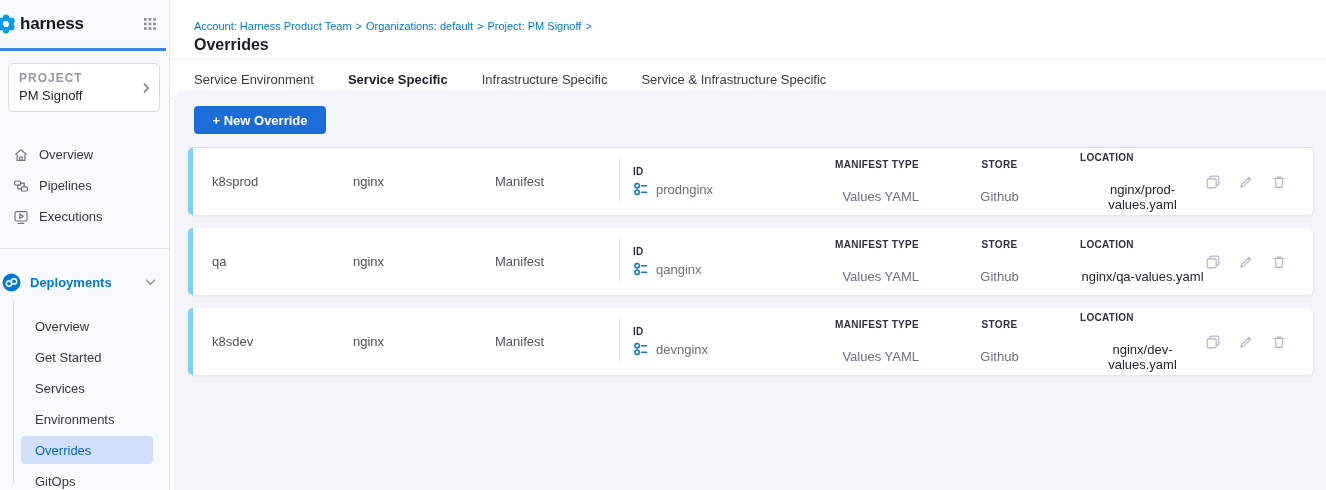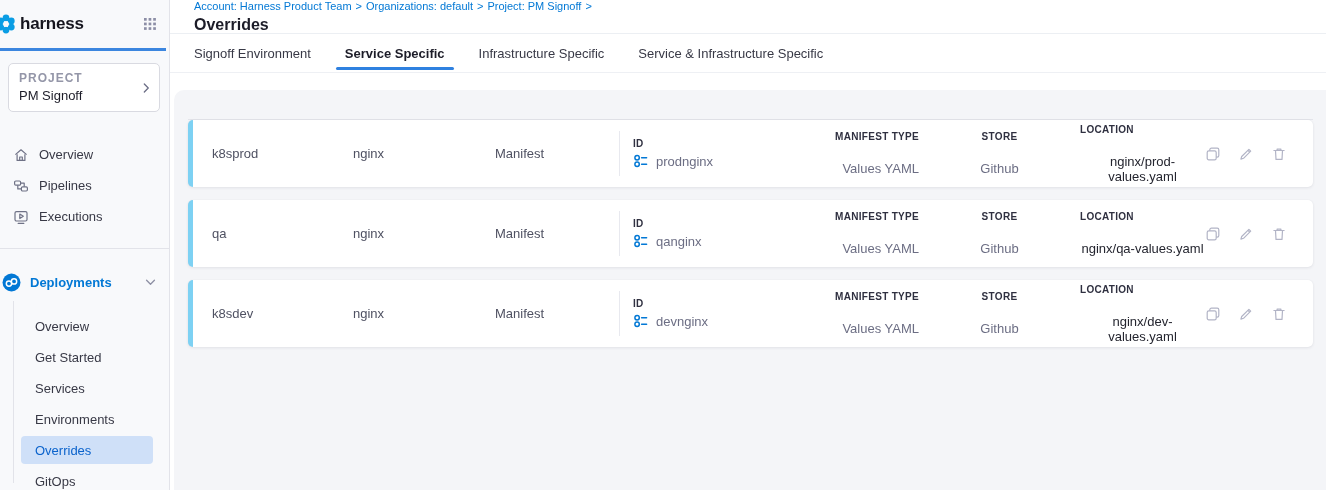--- a/index.html
+++ b/index.html
@@ -30,21 +30,21 @@
   .deploy-item .lbl { font-size:13px; font-weight:600; color:#0278d5; }
   .deploy-item .chev { margin-left:auto; margin-right:13px; color:#8e90a4; display:flex; }
   .subnav { margin-top:13px; position:relative; }
   .subnav::before { content:""; position:absolute; left:13px; top:-10px; bottom:14px; width:1px; background:#e2e3e9; }
   .subnav-item { height:31px; margin-left:21px; width:132px; display:flex; align-items:center;
     padding-left:14px; border-radius:4px; font-size:13px; color:#383946; cursor:pointer; }
   .subnav-item.active { background:#cfe0f8; color:#0b63cc; font-weight:500; height:28px; margin-top:1px; margin-bottom:2px; }
 
   
   .main { position:absolute; left:170px; top:0; right:0; bottom:0; background:#fff; }
-  .page-header { height:34px; border-bottom:1px solid #eceff3; padding:0 0 0 24px; }
+  .page-header { height:60px; border-bottom:1px solid #eceff3; padding:20px 0 0 24px; }
   .breadcrumb { font-size:11px; color:#0278d5; cursor:pointer; }
   .breadcrumb .sep { margin:0 4px; }
   .page-title { font-size:16px; font-weight:700; color:#1c1c28; margin-top:4px; }
   .tabs { height:39px; display:flex; align-items:stretch; gap:34px; padding-left:24px; border-bottom:1px solid #eef0f4; }
   .tab { display:flex; align-items:center; font-size:13px; color:#383946; position:relative; cursor:pointer; }
   .tab.active { font-weight:700; color:#1c1c28; }
   .tab.active::after { content:""; position:absolute; left:-9px; right:-9px; bottom:2px;
     height:3px; border-radius:2px; background:#2f81e0; }
 
   .content { position:absolute; left:4px; right:0; top:90px; bottom:0;
@@ -202,34 +202,35 @@
   <main class="main">
     <header class="page-header">
       <div class="breadcrumb">
         <span>Account: Harness Product Team</span><span class="sep">&gt;</span><span>Organizations: default</span><span class="sep">&gt;</span><span>Project: PM Signoff</span><span class="sep">&gt;</span>
       </div>
       <h1 class="page-title">Overrides</h1>
     </header>
 
     <div class="tabs">
       <div class="tab">
-          <span>Signoff Environment</span>
+          <span>Service Environment</span>
         </div>
       <div class="tab active">
           <span>Service Specific</span>
         </div>
       <div class="tab">
           <span>Infrastructure Specific</span>
         </div>
       <div class="tab">
           <span>Service &amp; Infrastructure Specific</span>
         </div>
     </div>
 
     <div class="content">
+      <button class="btn-new">+ New Override</button>
       <div class="toolbar-divider"></div>
 
 
       <div class="rows">
 
         <div class="row">
           <span class="cell col-env">k8sprod</span>
           <span class="cell col-svc">nginx</span>
           <span class="cell col-type">Manifest</span>
           <span class="vdiv"></span>

